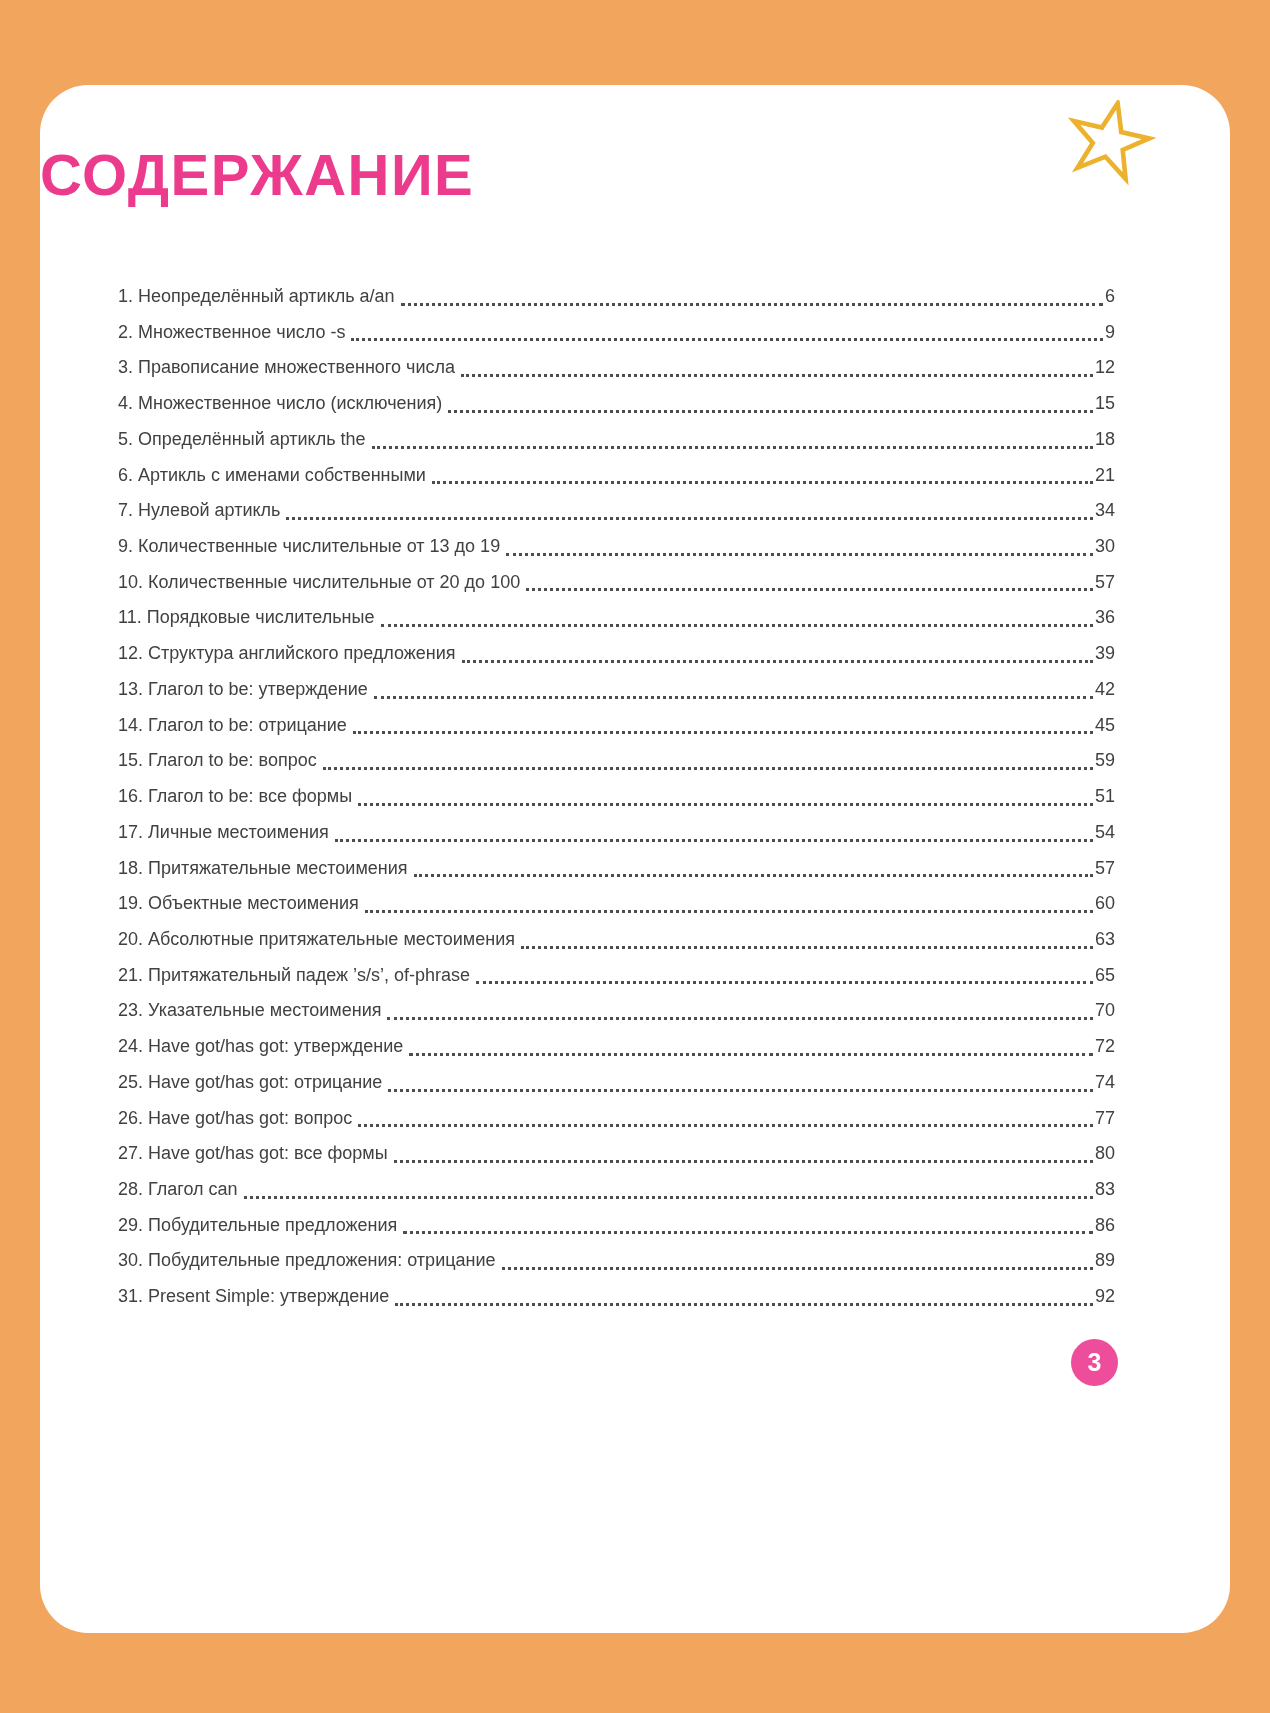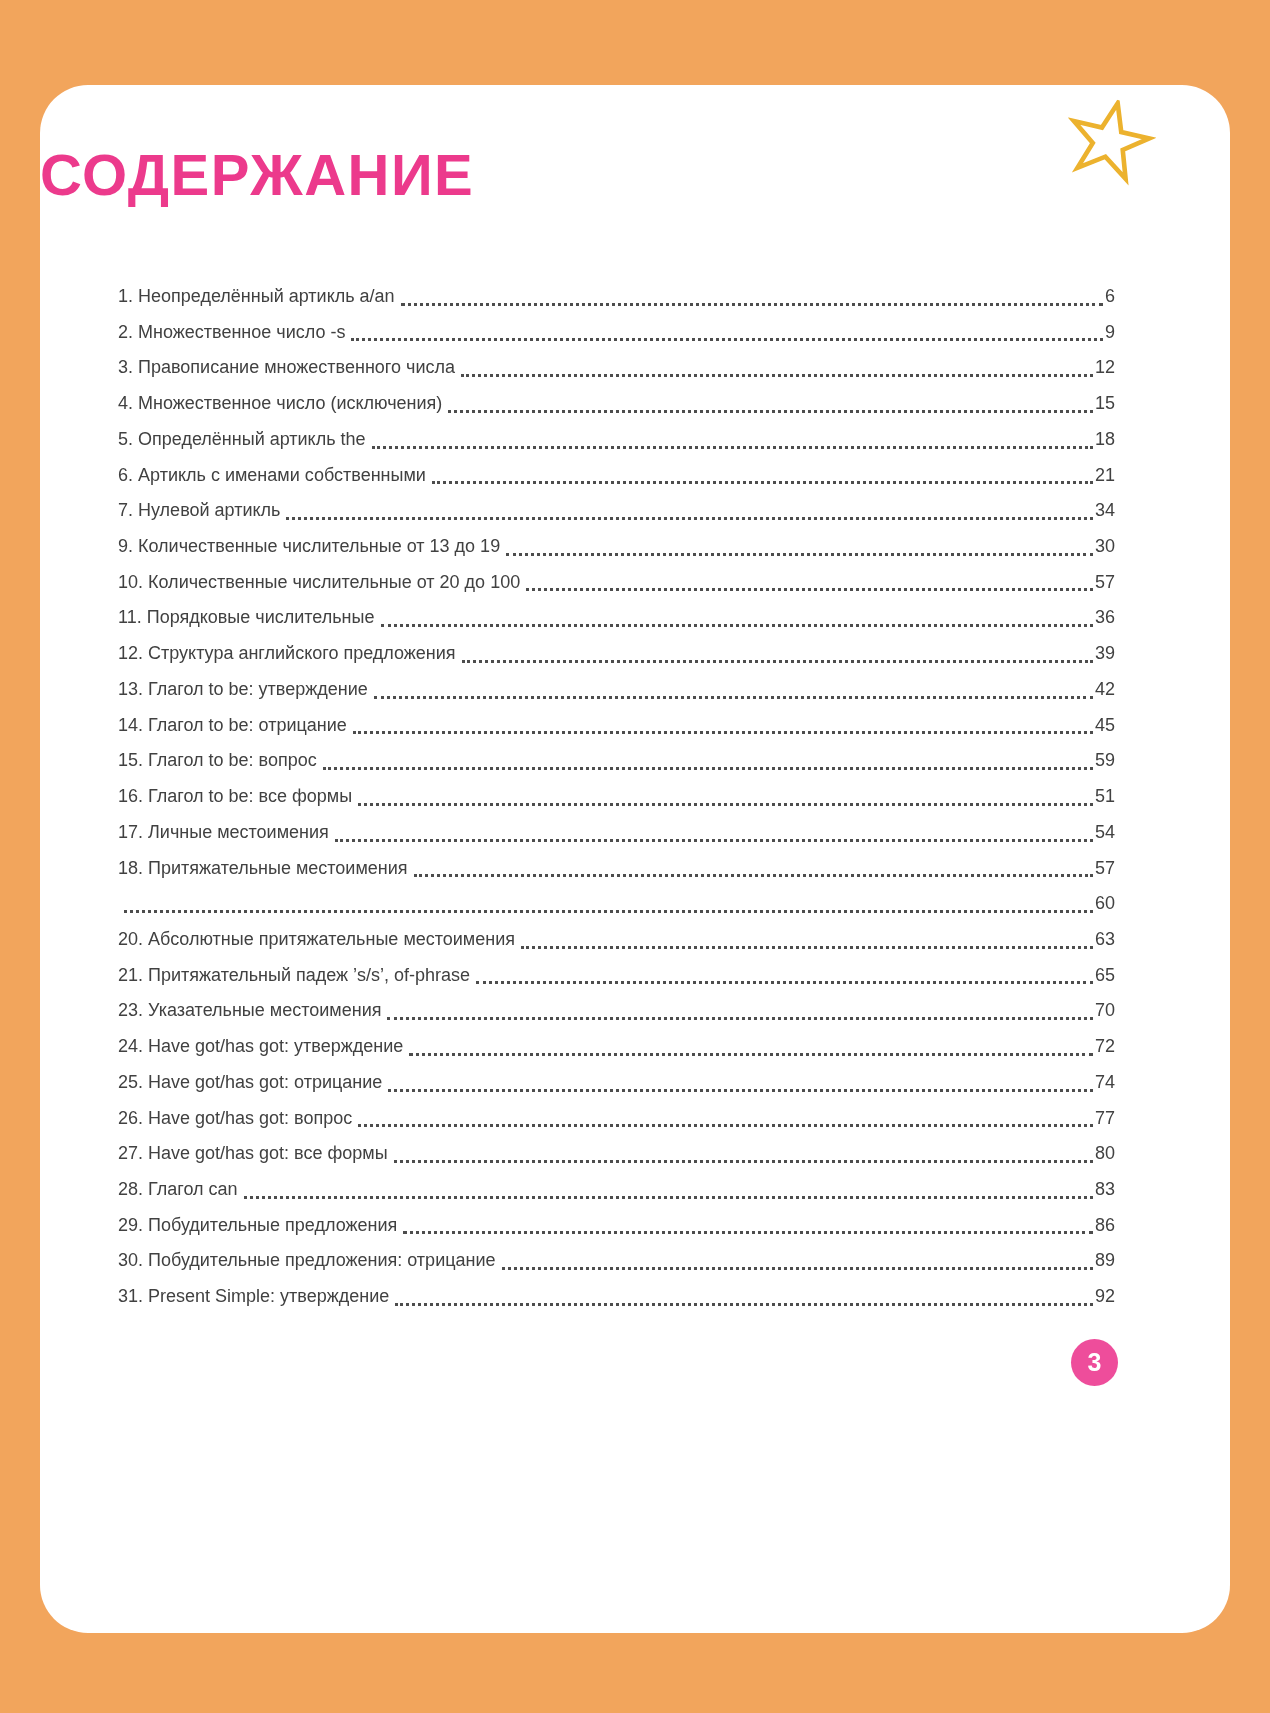--- a/index.html
+++ b/index.html
@@ -188,20 +188,21 @@
     <span class="toc-page">54</span>
   </div>
 
   <div class="toc-row">
     <span class="toc-label">18. Притяжательные местоимения</span>
     <span class="toc-leader"></span>
     <span class="toc-page">57</span>
   </div>
 
   <div class="toc-row">
+    <span class="toc-label">19. Объектные местоимения</span>
     <span class="toc-leader"></span>
     <span class="toc-page">60</span>
   </div>
 
   <div class="toc-row">
     <span class="toc-label">20. Абсолютные притяжательные местоимения</span>
     <span class="toc-leader"></span>
     <span class="toc-page">63</span>
   </div>
 

